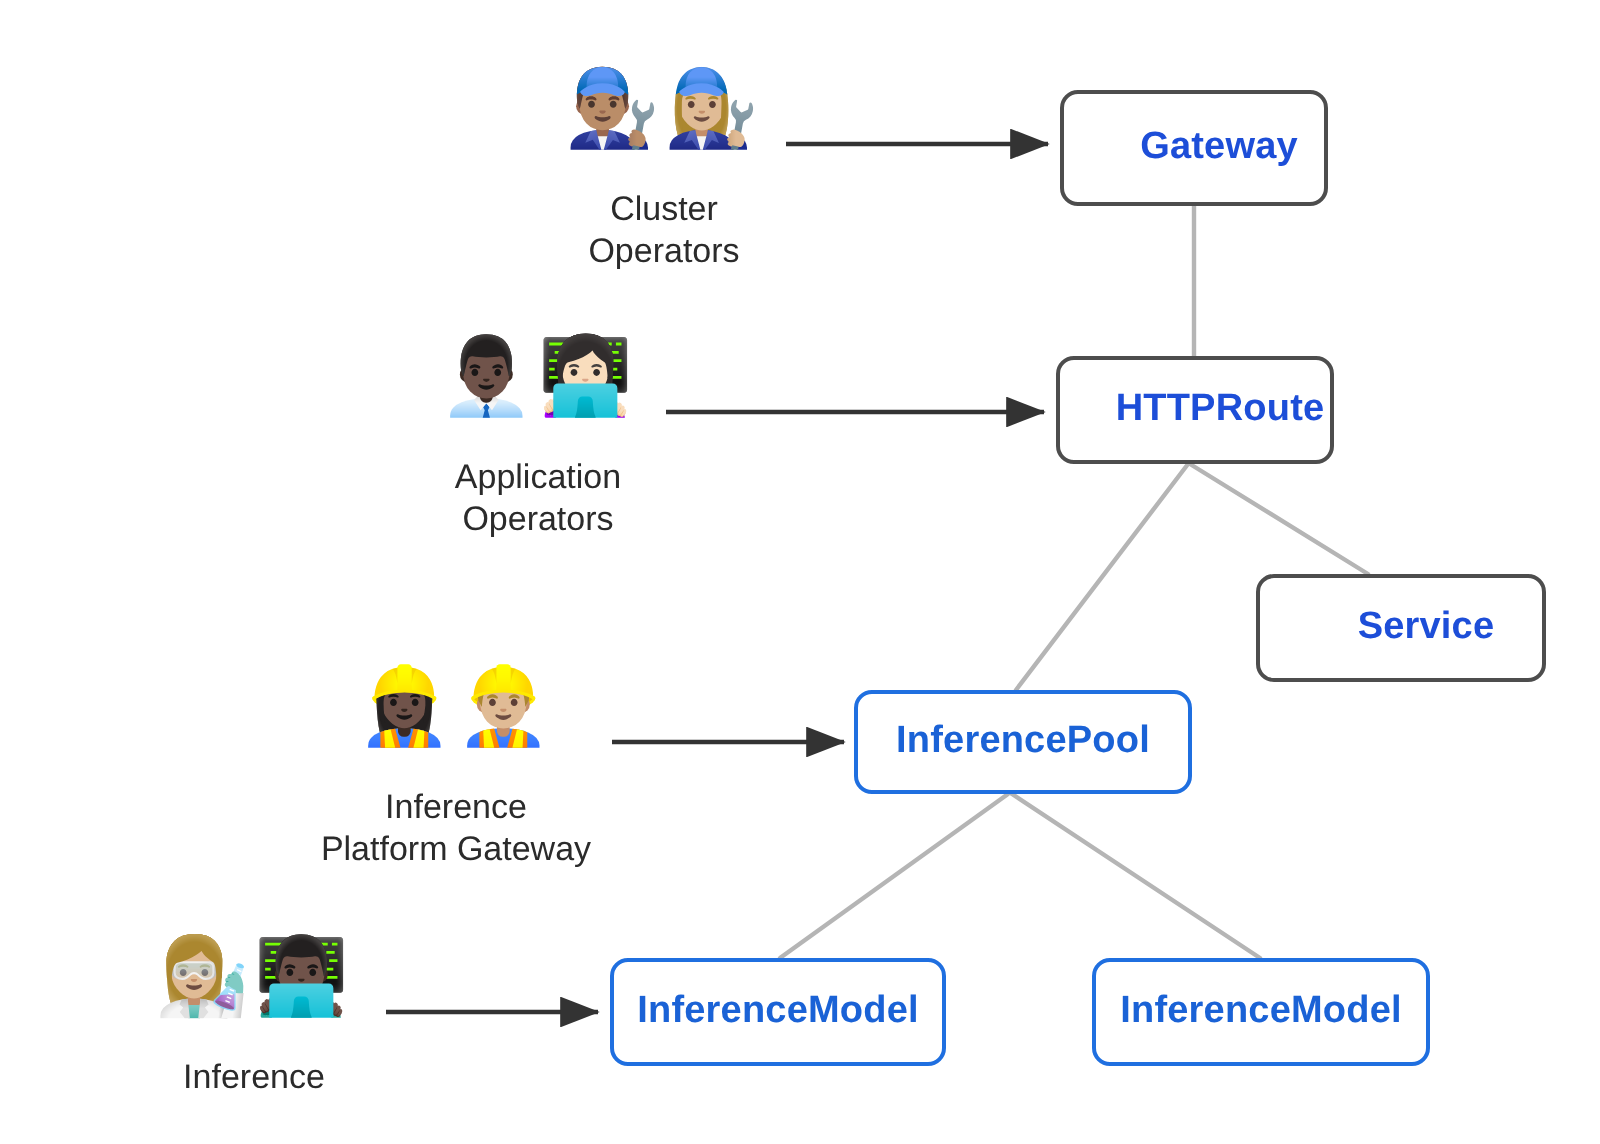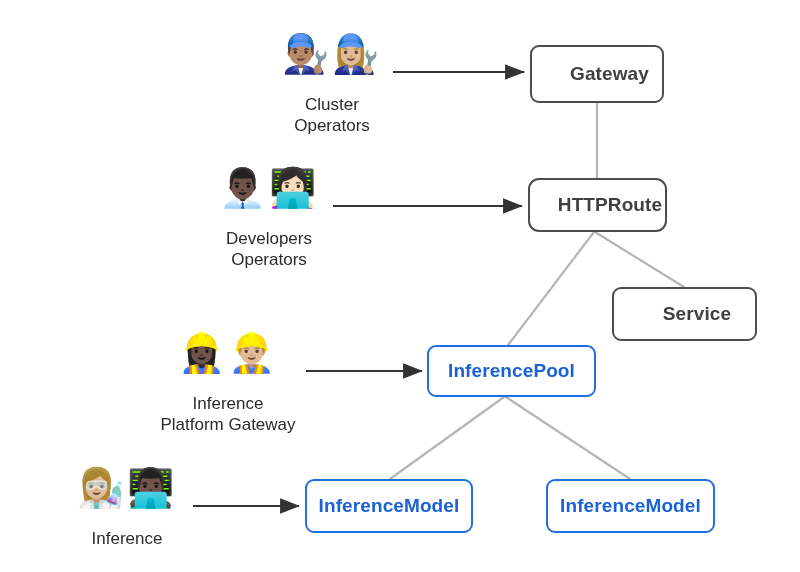--- a/index.html
+++ b/index.html
@@ -35,21 +35,21 @@
     justify-content: center;
     background: #ffffff;
     border-radius: 9px;
     font-weight: bold;
     text-align: center;
     white-space: nowrap;
     letter-spacing: 0.1px;
   }
   .node.gray {
     border: 2px solid #4d4d4d;
-    color: #404040;
+    color: #1d4ed8;
     font-size: 19px;
     padding-left: 25px;
   }
   .node.blue {
     border: 2.5px solid #1f6fe0;
     color: #1a62d6;
     font-size: 19px;
   }
 
   
@@ -108,21 +108,21 @@
     <div class="emojis">👨🏽‍🔧👩🏼‍🔧</div>
     <div class="caption">
       <div>Cluster</div>
       <div>Operators</div>
     </div>
   </div>
 
   <div class="actor" style="left:169px; top:166px;">
     <div class="emojis">👨🏿‍💼👩🏻‍💻</div>
     <div class="caption">
-      <div>Developers</div>
+      <div>Application</div>
       <div>Operators</div>
     </div>
   </div>
 
   <div class="actor" style="left:128px; top:331px;">
     <div class="emojis">👷🏿‍♀️👷🏼‍♂️</div>
     <div class="caption">
       <div>Inference</div>
       <div>Platform Gateway</div>
     </div>
@@ -132,25 +132,25 @@
     <div class="emojis">👩🏼‍🔬👨🏿‍💻</div>
     <div class="caption">
       <div>Inference</div>
     </div>
   </div>
 
   <div class="node gray" style="left:530px; top:45px; width:134px; height:58px;">
     <span>Gateway</span>
   </div>
 
-  <div class="node gray" style="left:528px; top:178px; width:139px; height:54px;border-radius:11px;">
+  <div class="node gray" style="left:528px; top:178px; width:139px; height:54px;">
     <span>HTTPRoute</span>
   </div>
 
-  <div class="node gray" style="left:612px; top:287px; width:145px; height:54px;">
+  <div class="node gray" style="left:628px; top:287px; width:145px; height:54px;">
     <span>Service</span>
   </div>
 
   <div class="node blue" style="left:427px; top:345px; width:169px; height:52px;">
     <span>InferencePool</span>
   </div>
 
   <div class="node blue" style="left:305px; top:479px; width:168px; height:54px;">
     <span>InferenceModel</span>
   </div>

